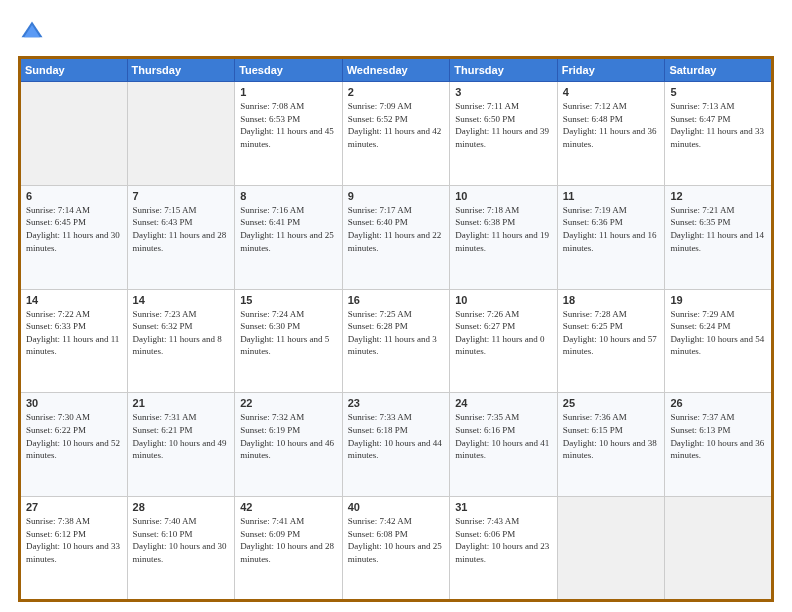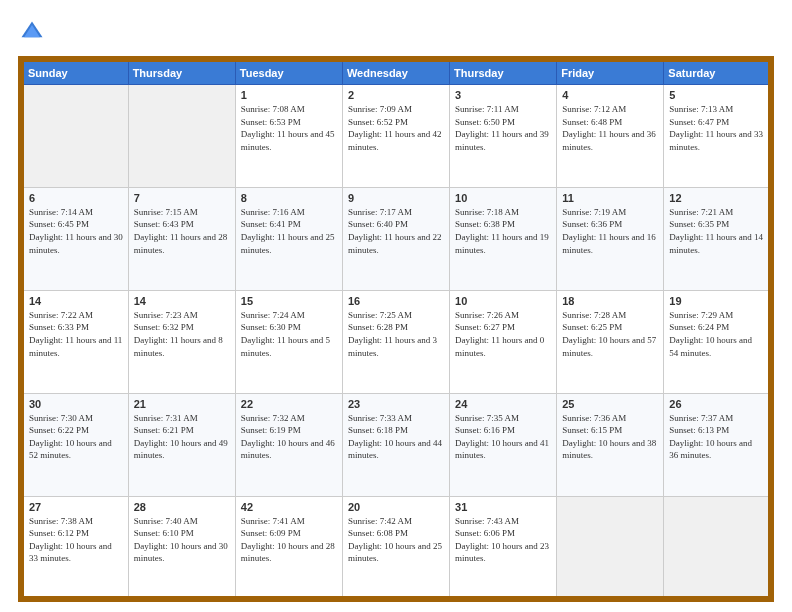--- a/index.html
+++ b/index.html
@@ -50,21 +50,21 @@
       font-weight: 300;
       color: #333;
       line-height: 1.1;
     }
     .title-block .location {
       font-size: 13px;
       color: #555;
     }
     .calendar {
       flex: 1;
-      border: 6px solid #a16207;
+      border: 3px solid #a16207;
       border-collapse: collapse;
       width: 100%;
       table-layout: fixed;
     }
     .calendar th {
       background: #3a7bd5;
       color: #fff;
       font-size: 11px;
       font-weight: bold;
       padding: 5px 4px;
@@ -166,20 +166,20 @@
           <td><span class="day-number">22</span><span class="cell-text">Sunrise: 7:32 AM<br>Sunset: 6:19 PM<br>Daylight: 10 hours and 46 minutes.</span></td>
           <td><span class="day-number">23</span><span class="cell-text">Sunrise: 7:33 AM<br>Sunset: 6:18 PM<br>Daylight: 10 hours and 44 minutes.</span></td>
           <td><span class="day-number">24</span><span class="cell-text">Sunrise: 7:35 AM<br>Sunset: 6:16 PM<br>Daylight: 10 hours and 41 minutes.</span></td>
           <td><span class="day-number">25</span><span class="cell-text">Sunrise: 7:36 AM<br>Sunset: 6:15 PM<br>Daylight: 10 hours and 38 minutes.</span></td>
           <td><span class="day-number">26</span><span class="cell-text">Sunrise: 7:37 AM<br>Sunset: 6:13 PM<br>Daylight: 10 hours and 36 minutes.</span></td>
         </tr>
         <tr>
           <td><span class="day-number">27</span><span class="cell-text">Sunrise: 7:38 AM<br>Sunset: 6:12 PM<br>Daylight: 10 hours and 33 minutes.</span></td>
           <td><span class="day-number">28</span><span class="cell-text">Sunrise: 7:40 AM<br>Sunset: 6:10 PM<br>Daylight: 10 hours and 30 minutes.</span></td>
           <td><span class="day-number">42</span><span class="cell-text">Sunrise: 7:41 AM<br>Sunset: 6:09 PM<br>Daylight: 10 hours and 28 minutes.</span></td>
-          <td><span class="day-number">20</span><span class="cell-text">Sunrise: 7:42 AM<br>Sunset: 6:08 PM<br>Daylight: 10 hours and 25 minutes.</span></td>
+          <td><span class="day-number">40</span><span class="cell-text">Sunrise: 7:42 AM<br>Sunset: 6:08 PM<br>Daylight: 10 hours and 25 minutes.</span></td>
           <td><span class="day-number">31</span><span class="cell-text">Sunrise: 7:43 AM<br>Sunset: 6:06 PM<br>Daylight: 10 hours and 23 minutes.</span></td>
           <td class="empty"></td>
           <td class="empty"></td>
         </tr>
       </tbody>
   </table>
 </div>
 
 </body></html>

